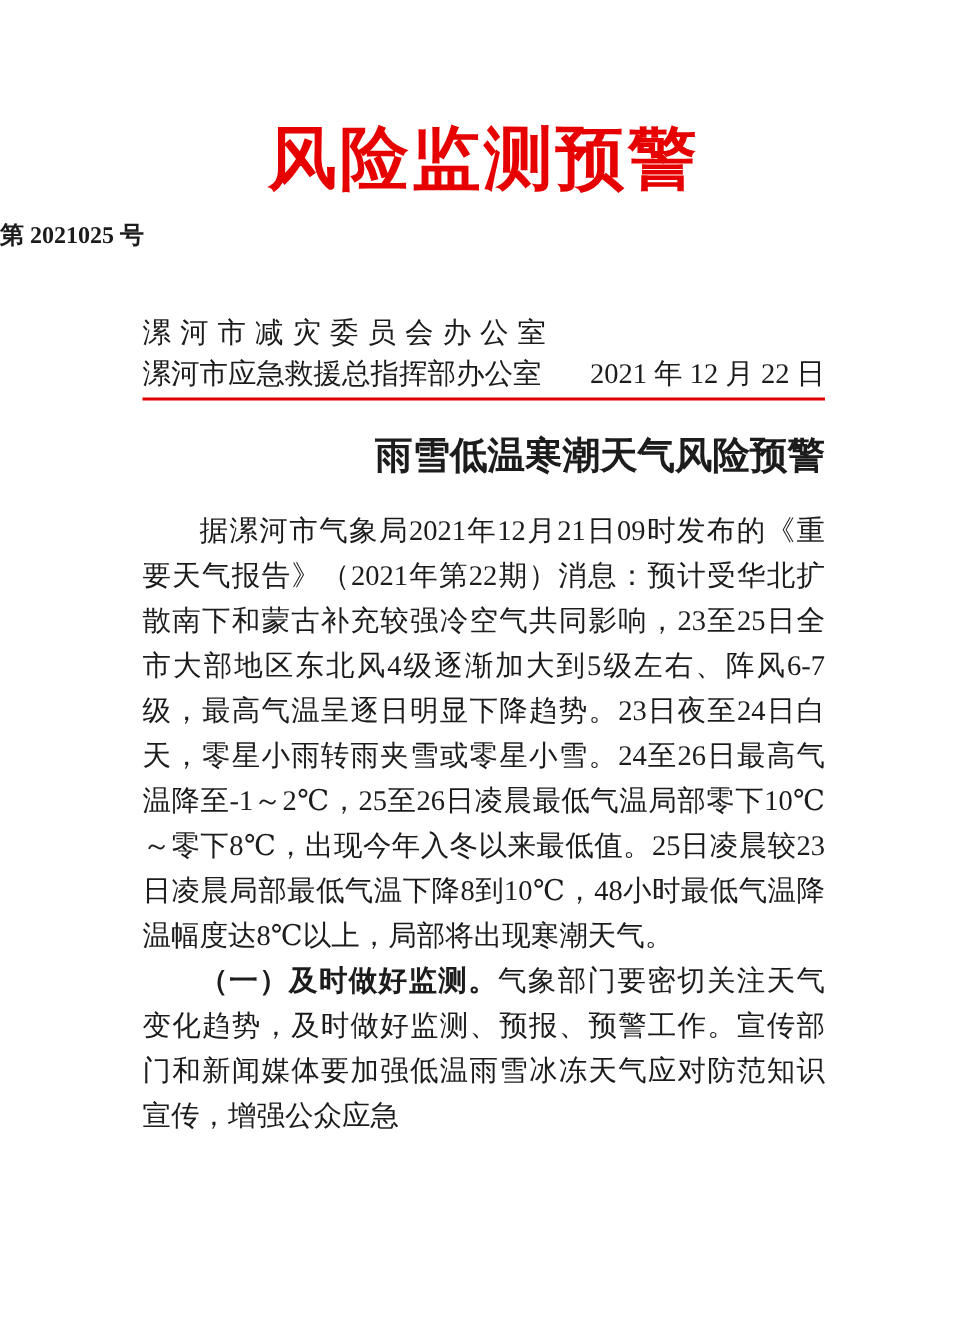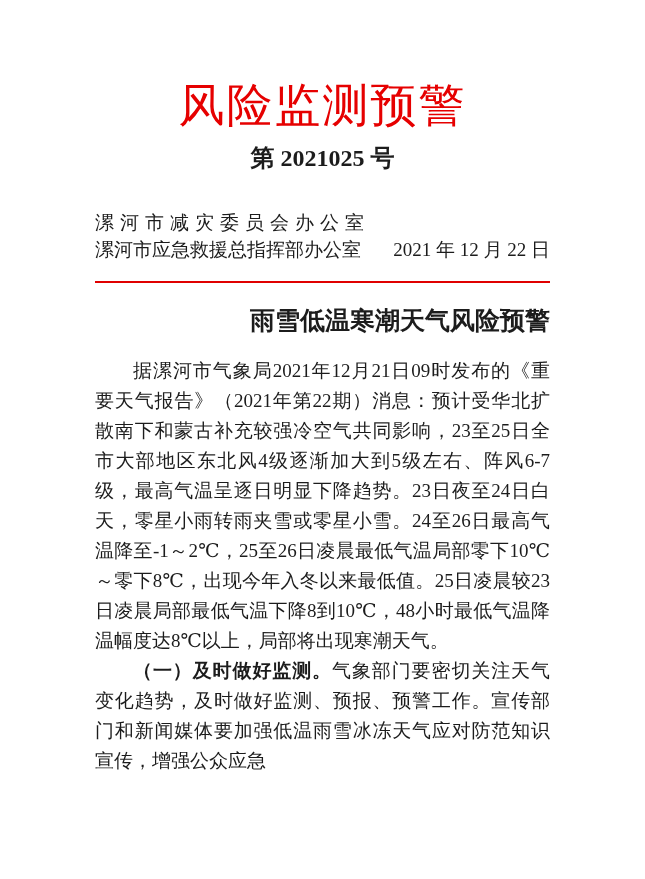--- a/index.html
+++ b/index.html
@@ -16,48 +16,48 @@
   .content {
     margin: 0 95px;
     width: 455px;
   }
   .doc-title {
     margin: 0;
     padding-top: 76px;
     text-align: center;
     font-size: 46px;
     line-height: 60px;
-    font-weight: normal;
+    font-weight: bold;
     letter-spacing: 2px;
     color: #e60000;
   }
   .doc-number {
     margin-top: 10px;
-    text-align: center;
-    font-size: 24px;
+    text-align: left;
+    font-size: 16px;
     line-height: 24px;
     font-weight: bold;
   }
   .issuer-block {
     margin-top: 40px;
     font-size: 19px;
   }
   .issuer-line1 {
     line-height: 25px;
     letter-spacing: 6px;
     margin-top: 18px;
   }
   .issuer-line2 {
     margin-top: 2px;
     line-height: 25px;
     display: flex;
     justify-content: space-between;
     align-items: baseline;
     border-bottom: 2px solid #e00000;
-    padding-bottom: 19px;
+    padding-bottom: 3px;
   }
   .subject {
     margin: 22px 0 0 0;
     text-align: right;
     font-size: 25px;
     line-height: 32px;
     font-weight: bold;
   }
   .body-text {
     margin-top: 19px;

